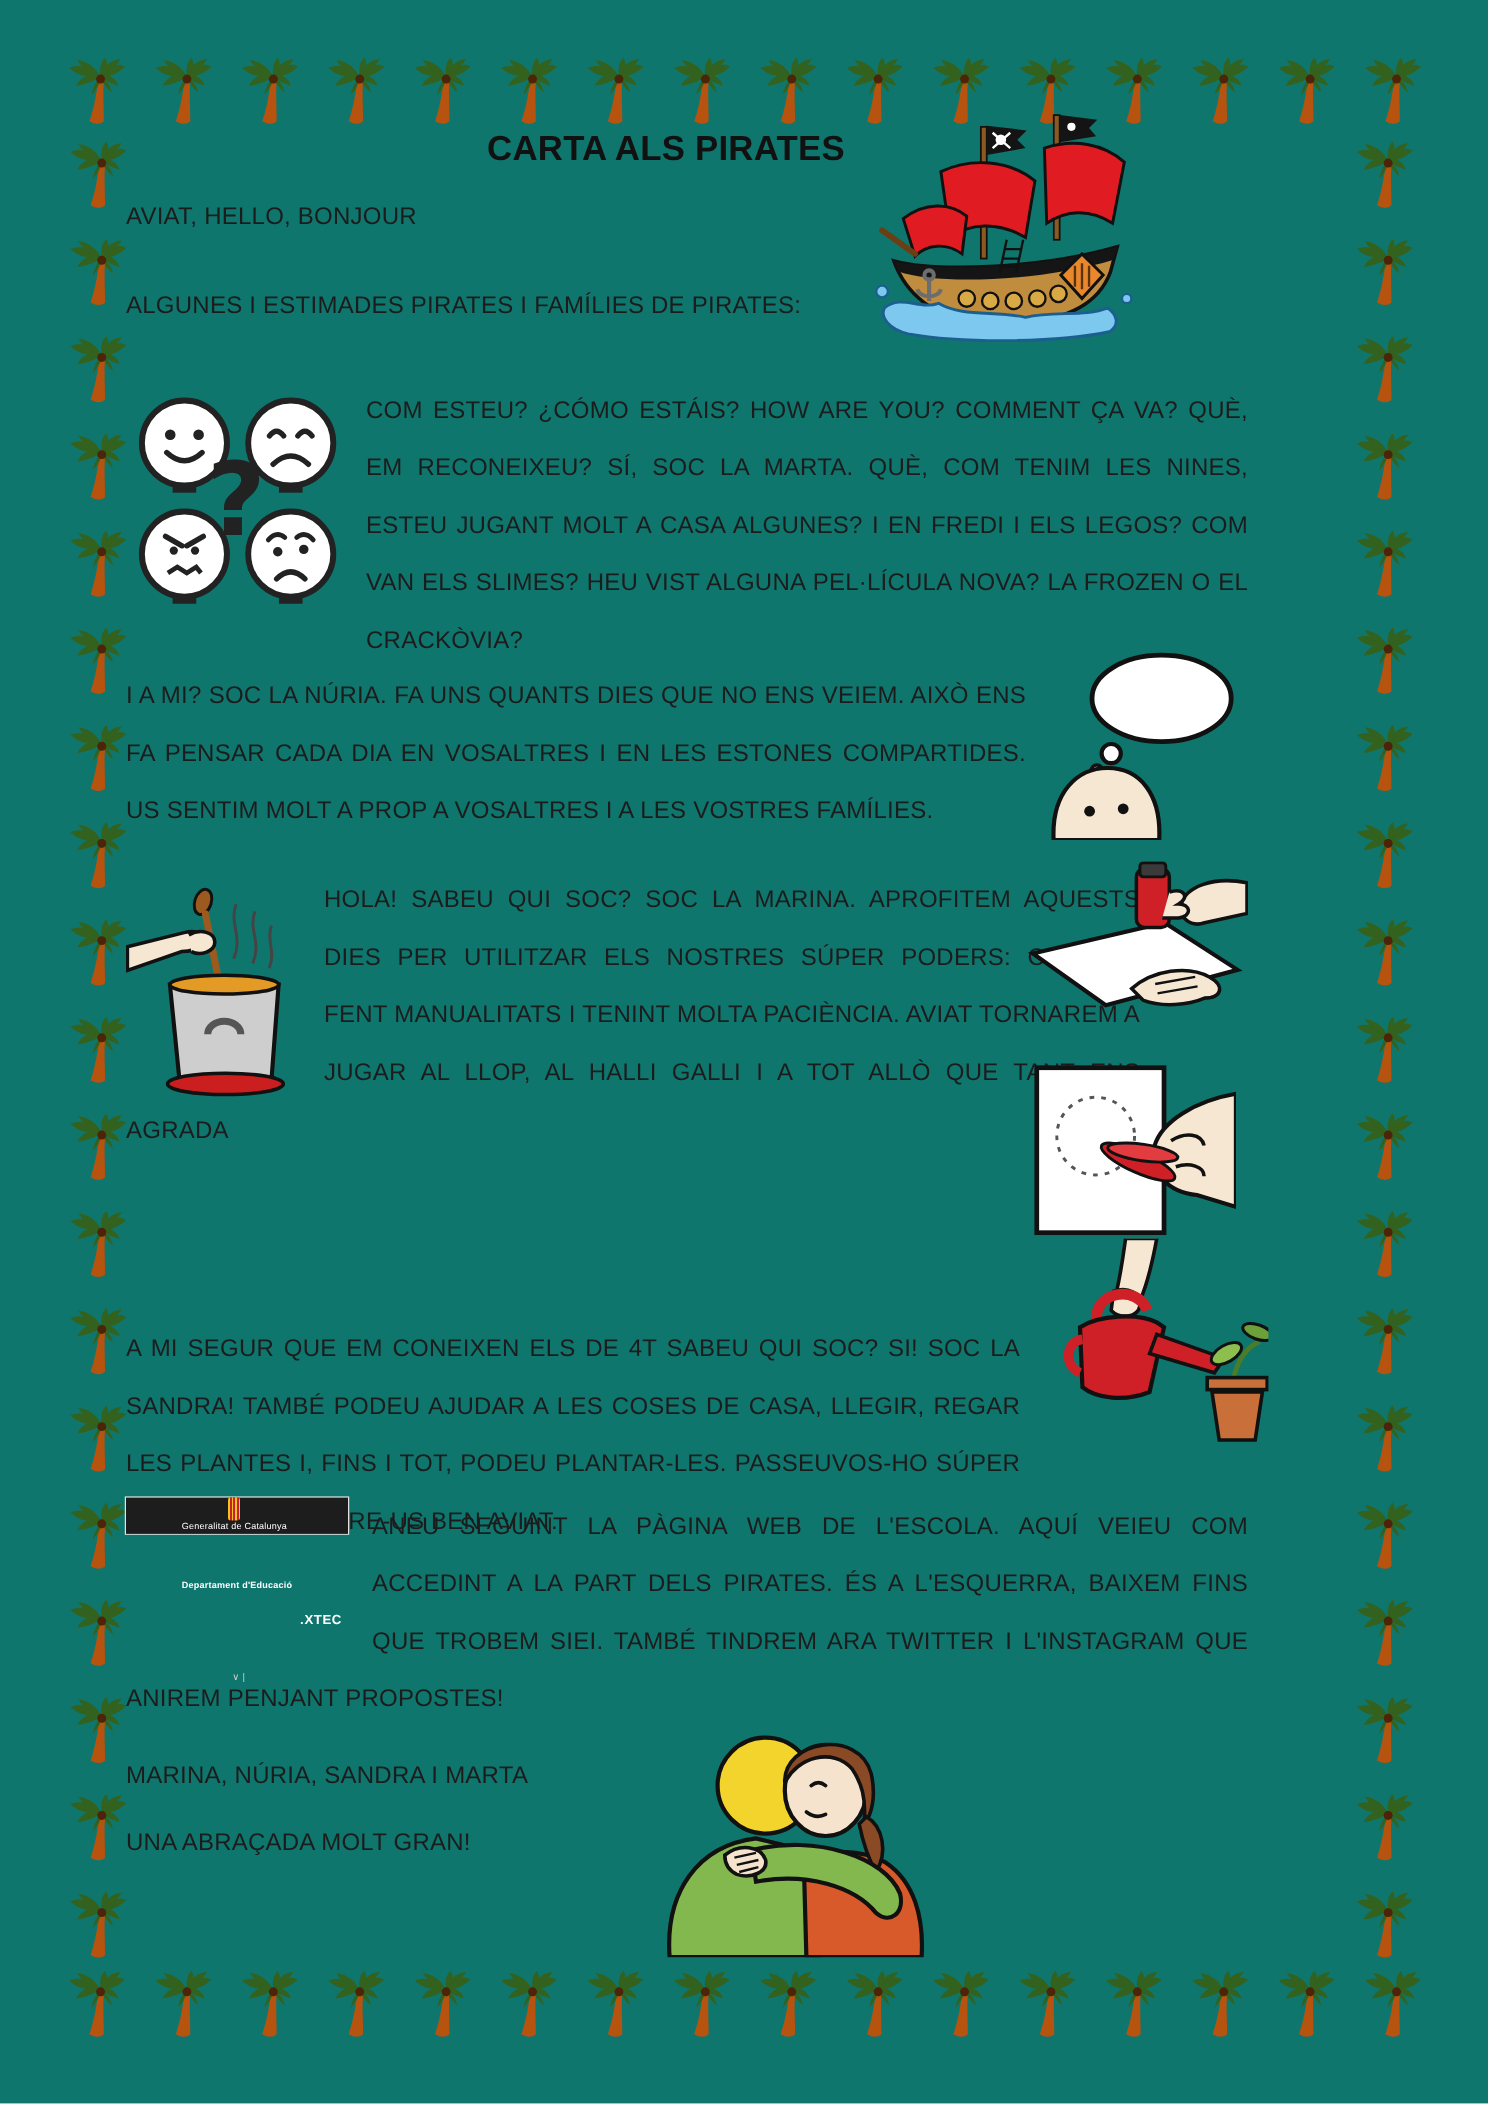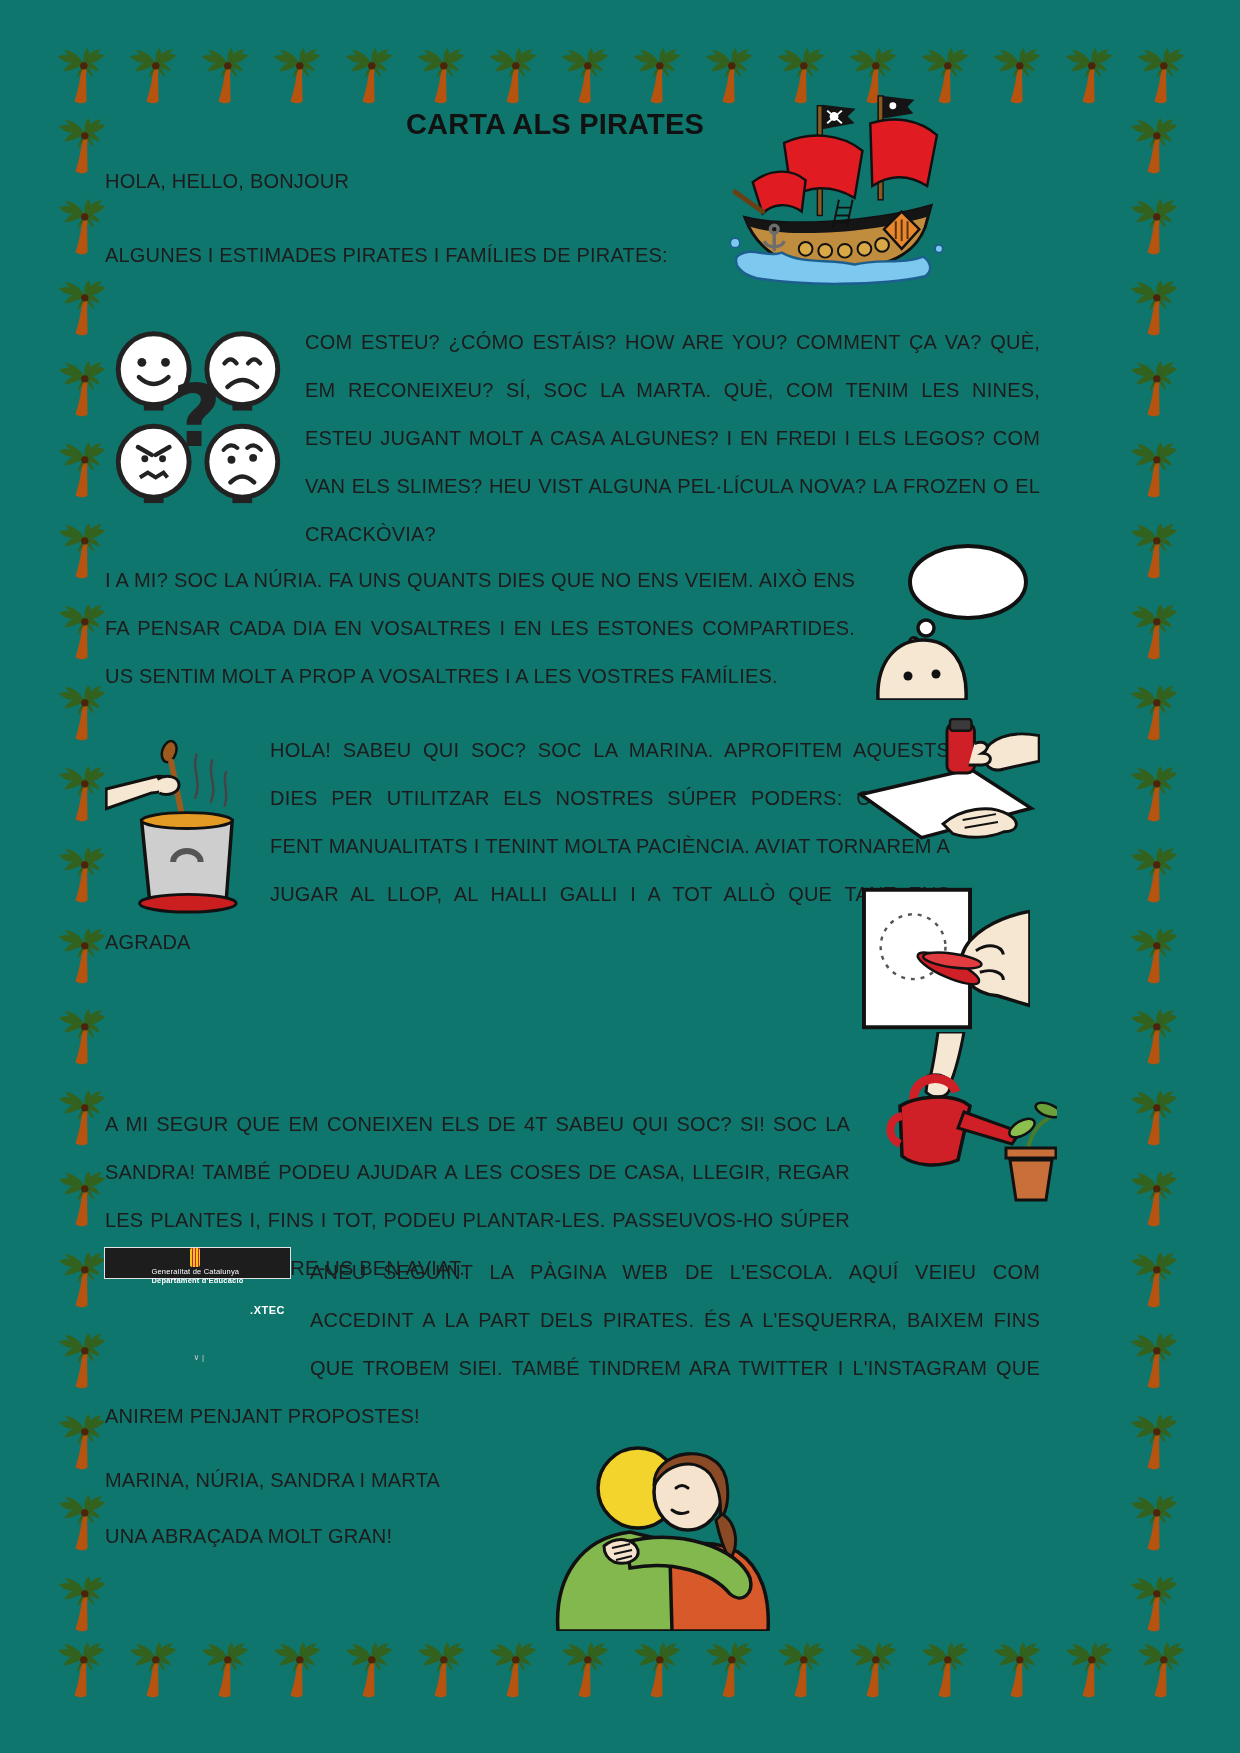--- a/index.html
+++ b/index.html
@@ -47,21 +47,21 @@
   #hug{left:530px;top:1426px;width:245px;height:205px;}
   .illus svg, #faces-float svg, #pot-float svg{display:block;width:100%;height:100%;}
   #faces-float svg{width:185px;height:192px;}
   #pot-float svg{width:150px;height:192px;}
   
   #logo{width:185px;box-shadow:0 0 0 1px #e3e3e3;}
   #logo-bar{height:30px;background:#1d1d1d;display:flex;align-items:center;padding:0 5px;box-sizing:border-box;flex-direction:column;}
   #senyera{width:10px;height:19px;border-radius:2px;margin-right:5px;flex:0 0 auto;
     background:repeating-linear-gradient(90deg,#f4c41d 0 1.5px,#c8202f 1.5px 3px);}
   .gov{color:#fff;font-size:7.5px;line-height:1.25;white-space:nowrap;}
-  .gov .b{font-weight:700;display:block;}
+  .gov .b{font-weight:700;display:block;margin-top:40px;}
   #xtec{margin-left:auto;color:#fff;font-weight:700;font-size:11px;letter-spacing:.5px;}
   #xtec-chev{color:#cfcfcf;font-size:8px;margin-left:3px;}
   #logo-body{display:flex;height:90px;}
   #logo-school{width:52%;background:#d8583c;color:#fff;font-weight:700;font-size:15px;line-height:1.15;
     display:flex;align-items:center;justify-content:center;text-align:center;white-space:pre-line;}
   #logo-levels{width:48%;background:#85ae9e;color:#fff;font-weight:700;font-size:12.5px;line-height:1.2;
     display:flex;align-items:center;justify-content:center;text-align:center;white-space:pre-line;}
 </style>
 </head>
 <body>
@@ -1121,21 +1121,21 @@
     <path d="M31 17 C30 9 31 4 35 0 C38 4 37 10 34 15 Z"></path>
     <path d="M31 17 C27 21 24 27 23 33 C27 29 30 23 32 18 Z"></path>
     <path d="M31 17 C36 20 40 25 41 31 C36 27 33 22 31 18 Z"></path>
   </g>
   <circle cx="31" cy="19" r="4" fill="#4d2309"></circle>
 </svg>
       </div>
     </div>
 
   <div id="title" class="abs">CARTA ALS PIRATES</div>
-  <div id="greeting" class="abs line">HOLA, HELLO, BONJOUR</div>
+  <div id="greeting" class="abs line">AVIAT, HELLO, BONJOUR</div>
   <div id="salutation" class="abs line">ALGUNES I ESTIMADES PIRATES I FAMÍLIES DE PIRATES:</div>
 
   <div id="ship" class="illus">
     <svg viewBox="0 0 230 200">
       <rect x="96" y="14" width="5" height="112" fill="#8a5a22" stroke="#111" stroke-width="1.5"></rect>
       <rect x="158" y="4" width="5" height="106" fill="#8a5a22" stroke="#111" stroke-width="1.5"></rect>
       <g>
         <path d="M101 13 L135 17 L127 25 L134 32 L101 38 Z" fill="#141414"></path>
         <circle cx="113" cy="25" r="4.5" fill="#fff"></circle>
         <path d="M106 32 L121 19 M106 19 L121 32" stroke="#fff" stroke-width="2"></path>

